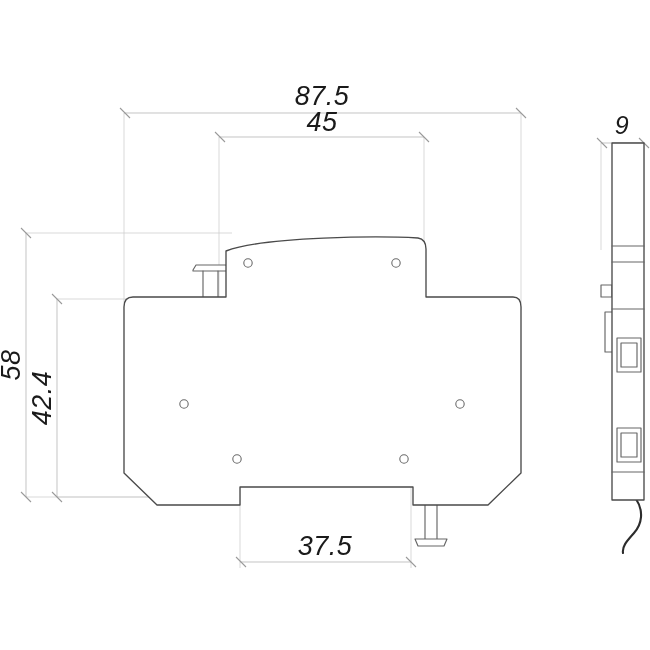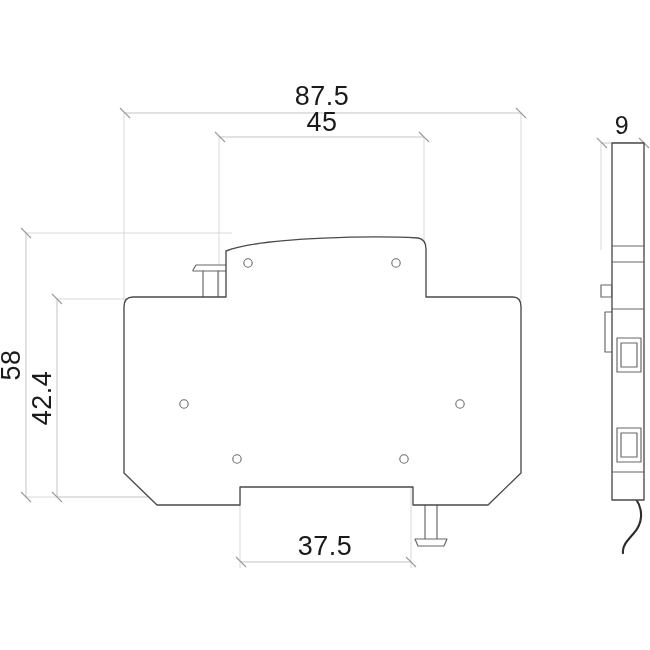--- a/index.html
+++ b/index.html
@@ -12,20 +12,21 @@
     width: 650px;
     height: 650px;
     font-family: "Liberation Sans", sans-serif;
     overflow: hidden;
   }
   #drawing-root {
     position: relative;
     width: 650px;
     height: 650px;
     background: #ffffff;
+    font-style: italic;
   }
   svg#technical-drawing {
     display: block;
     width: 650px;
     height: 650px;
     background: #ffffff;
   }
   .part-outline {
     fill: #ffffff;
     stroke: #4a4a4a;

